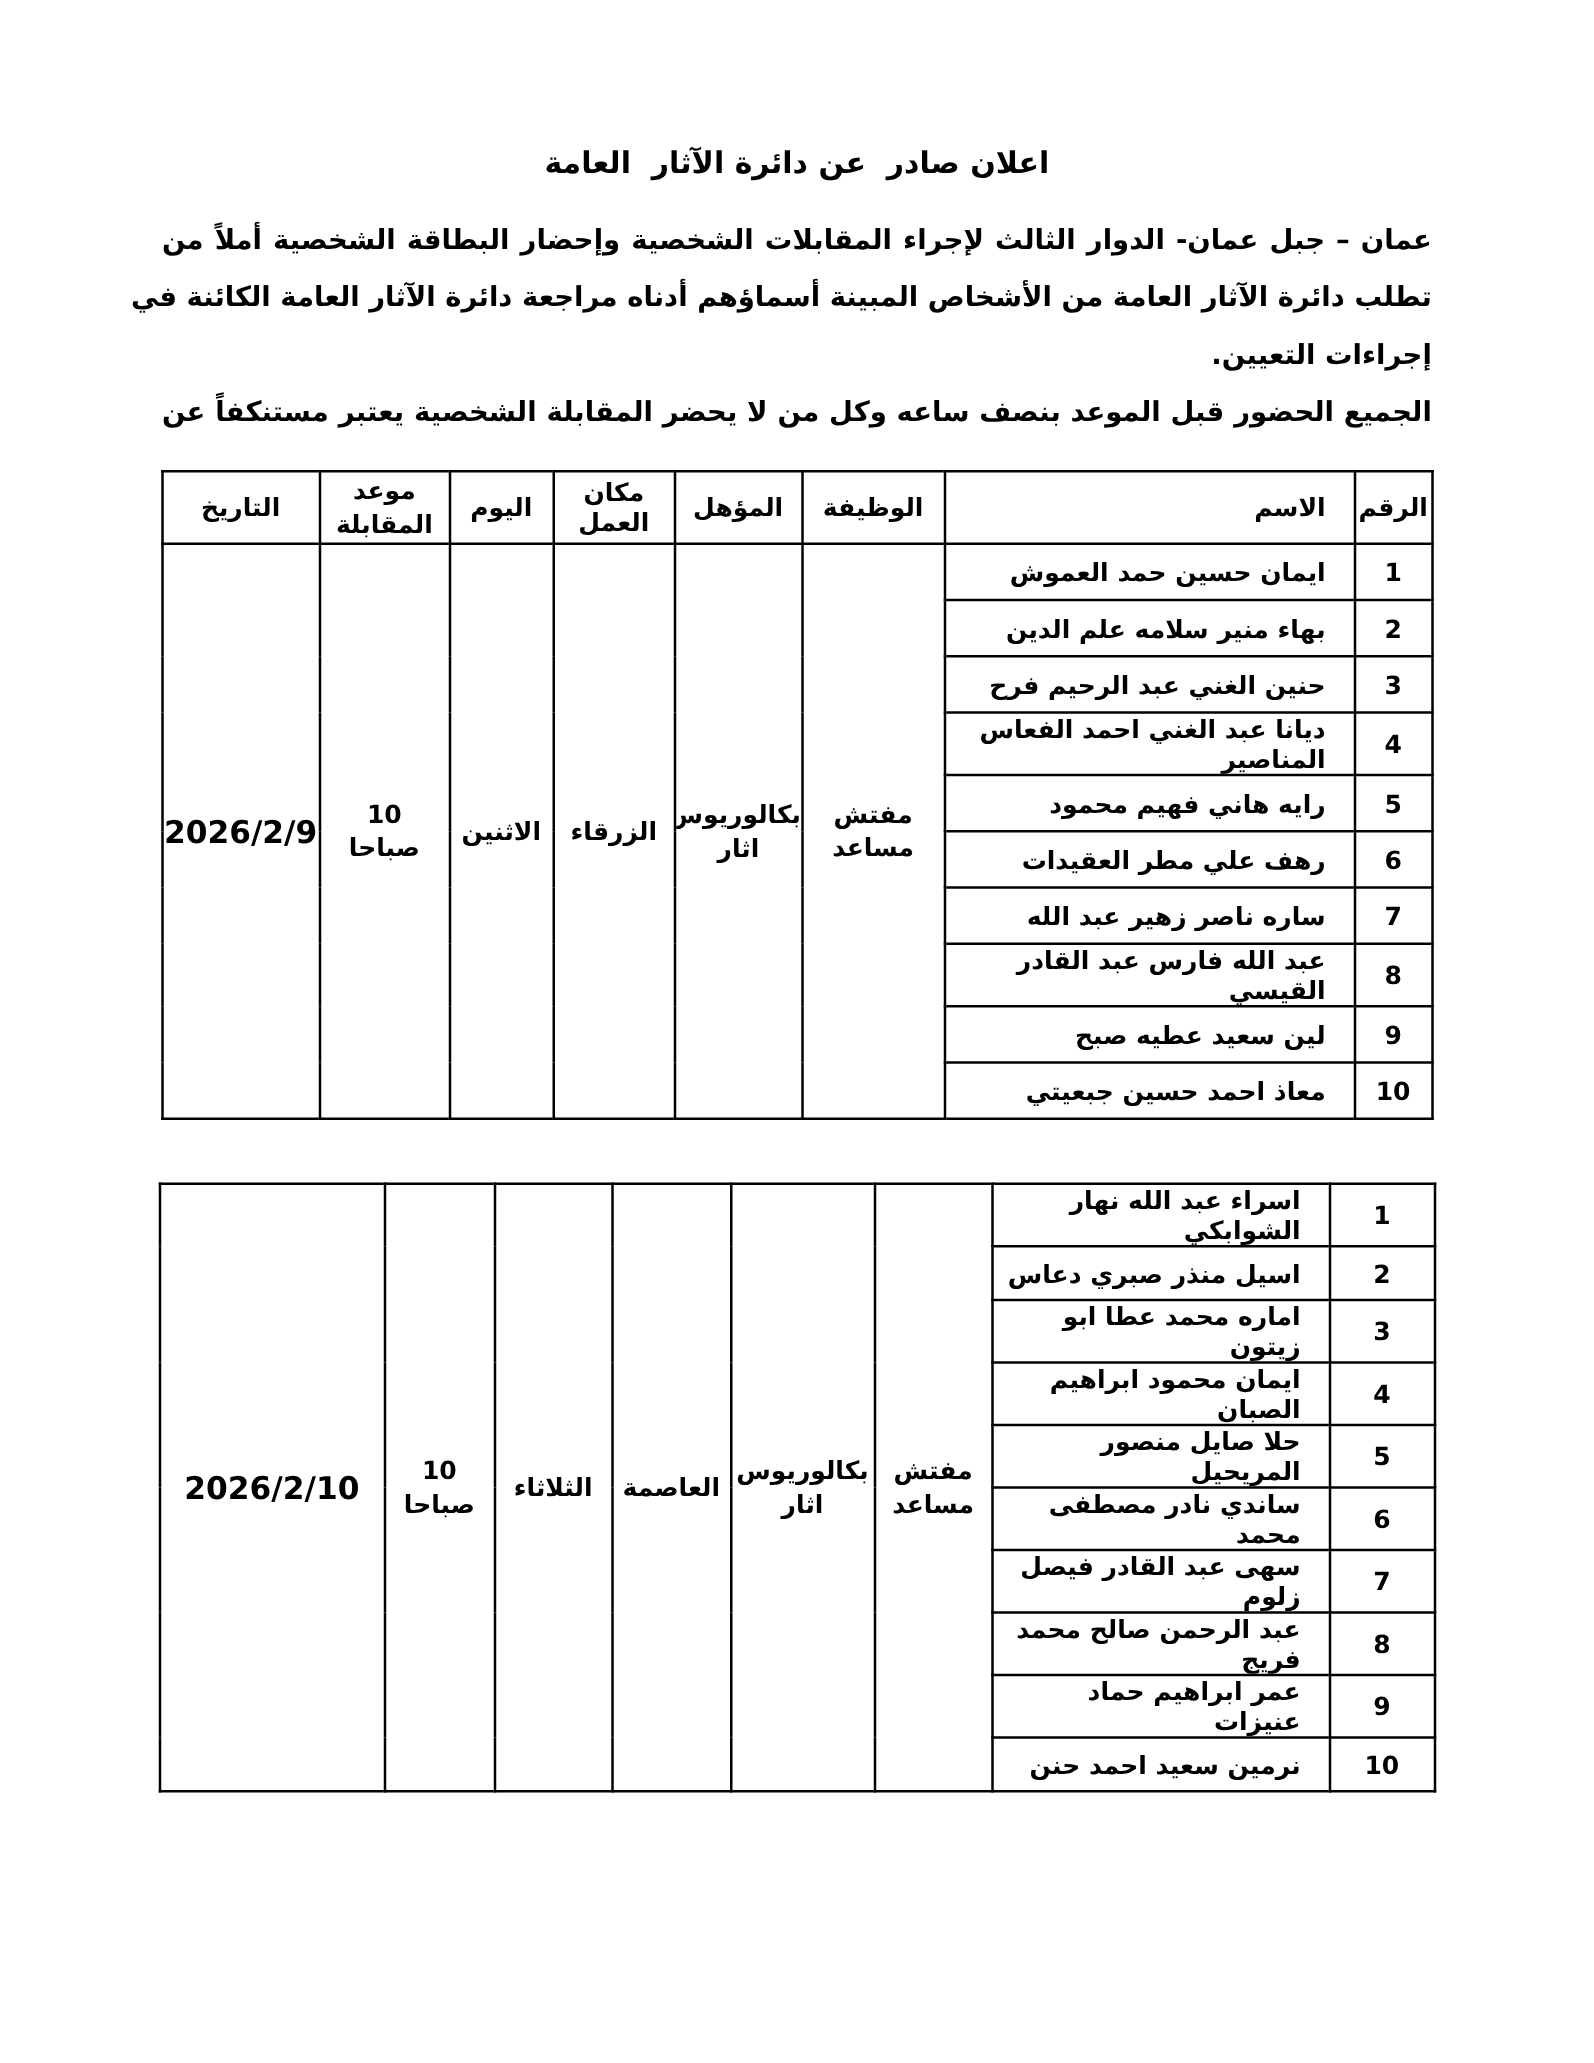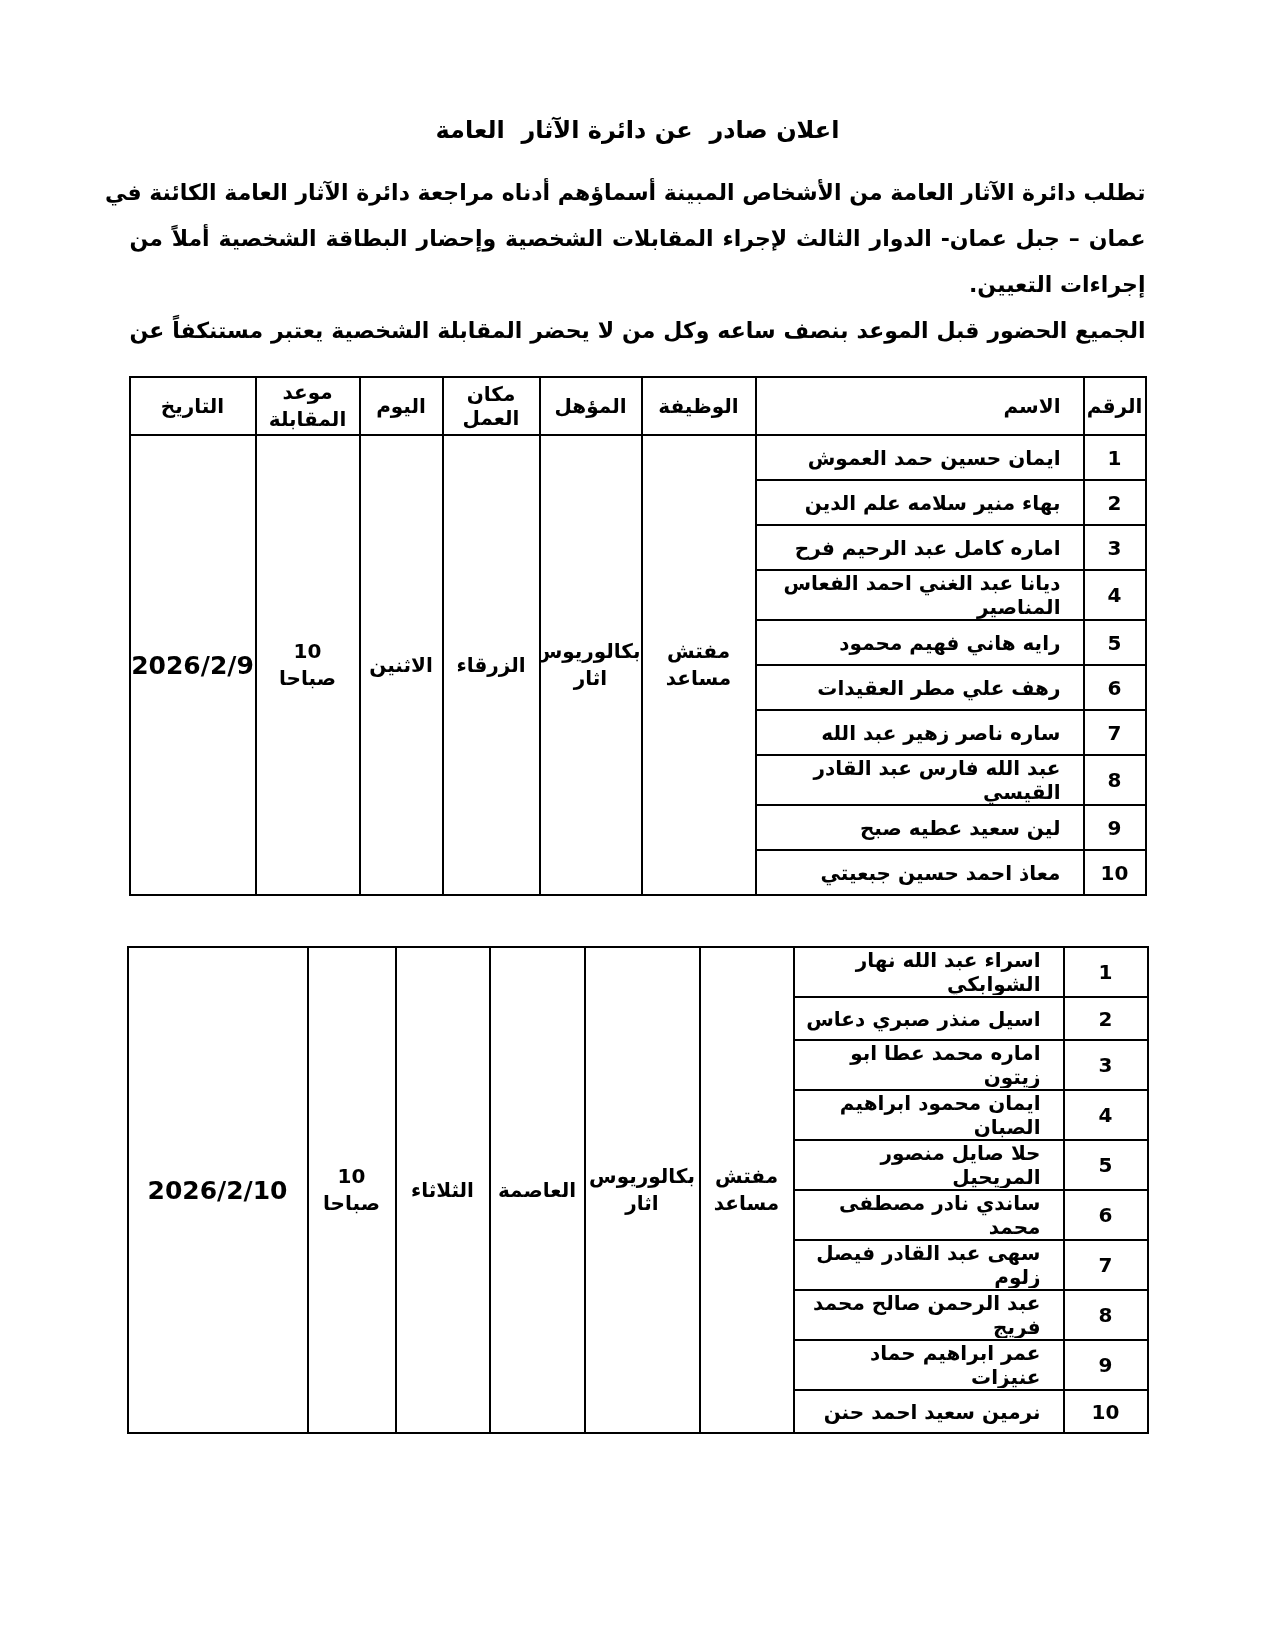--- a/index.html
+++ b/index.html
@@ -52,39 +52,39 @@
     font-weight: bold;
     font-size: 20px;
     padding: 0;
     overflow: hidden;
   }
   .t1 { width: 1016px; margin-top: 22px; }
   .t2 { width: 1020px; margin-top: 50px; }
 
   .t1 tr.header-row th { height: 58px; }
   .t1 td.row-cell { height: 45px; }
-  .t2 td.row-cell { height: 43px; border-radius: 10px; }
+  .t2 td.row-cell { height: 43px; }
 
   th.name-col, td.name-cell {
     text-align: right;
     padding-right: 22px;
   }
   .two-line div { line-height: 1.35; }
   .date-cell { font-size: 25px; }
 </style>
 </head>
 <body>
 
 <div class="page">
 
   <div class="doc-title">اعلان صادر  عن دائرة الآثار  العامة</div>
 
   <div class="intro">
+    <div class="line">عمان – جبل عمان- الدوار الثالث لإجراء المقابلات الشخصية وإحضار البطاقة الشخصية أملاً من</div>
     <div class="line">تطلب دائرة الآثار  العامة من الأشخاص المبينة أسماؤهم أدناه مراجعة دائرة الآثار العامة الكائنة في</div>
-    <div class="line">عمان – جبل عمان- الدوار الثالث لإجراء المقابلات الشخصية وإحضار البطاقة الشخصية أملاً من</div>
     <div class="line last">إجراءات التعيين.</div>
     <div class="line">الجميع الحضور قبل الموعد بنصف ساعه وكل من لا يحضر المقابلة الشخصية يعتبر مستنكفاً عن</div>
   </div>
 
   <table class="t1">
     <colgroup>
       <col style="width:62px">
         <col style="width:328px">
         <col style="width:114px">
         <col style="width:102px">
@@ -125,21 +125,21 @@
         <div>صباحا</div>
       </td>
       <td rowspan="10" class="date-cell">2026/2/9</td>
     </tr>
     <tr>
           <td class="row-cell">2</td>
           <td class="row-cell name-cell">بهاء منير سلامه علم الدين</td>
         </tr>
     <tr>
           <td class="row-cell">3</td>
-          <td class="row-cell name-cell">اماره كامل عبد الرحيم فرح</td>
+          <td class="row-cell name-cell">حنين الغني عبد الرحيم فرح</td>
         </tr>
     <tr>
           <td class="row-cell">4</td>
           <td class="row-cell name-cell">ديانا عبد الغني احمد الفعاس المناصير</td>
         </tr>
     <tr>
           <td class="row-cell">5</td>
           <td class="row-cell name-cell">رايه هاني فهيم محمود</td>
         </tr>
     <tr>

